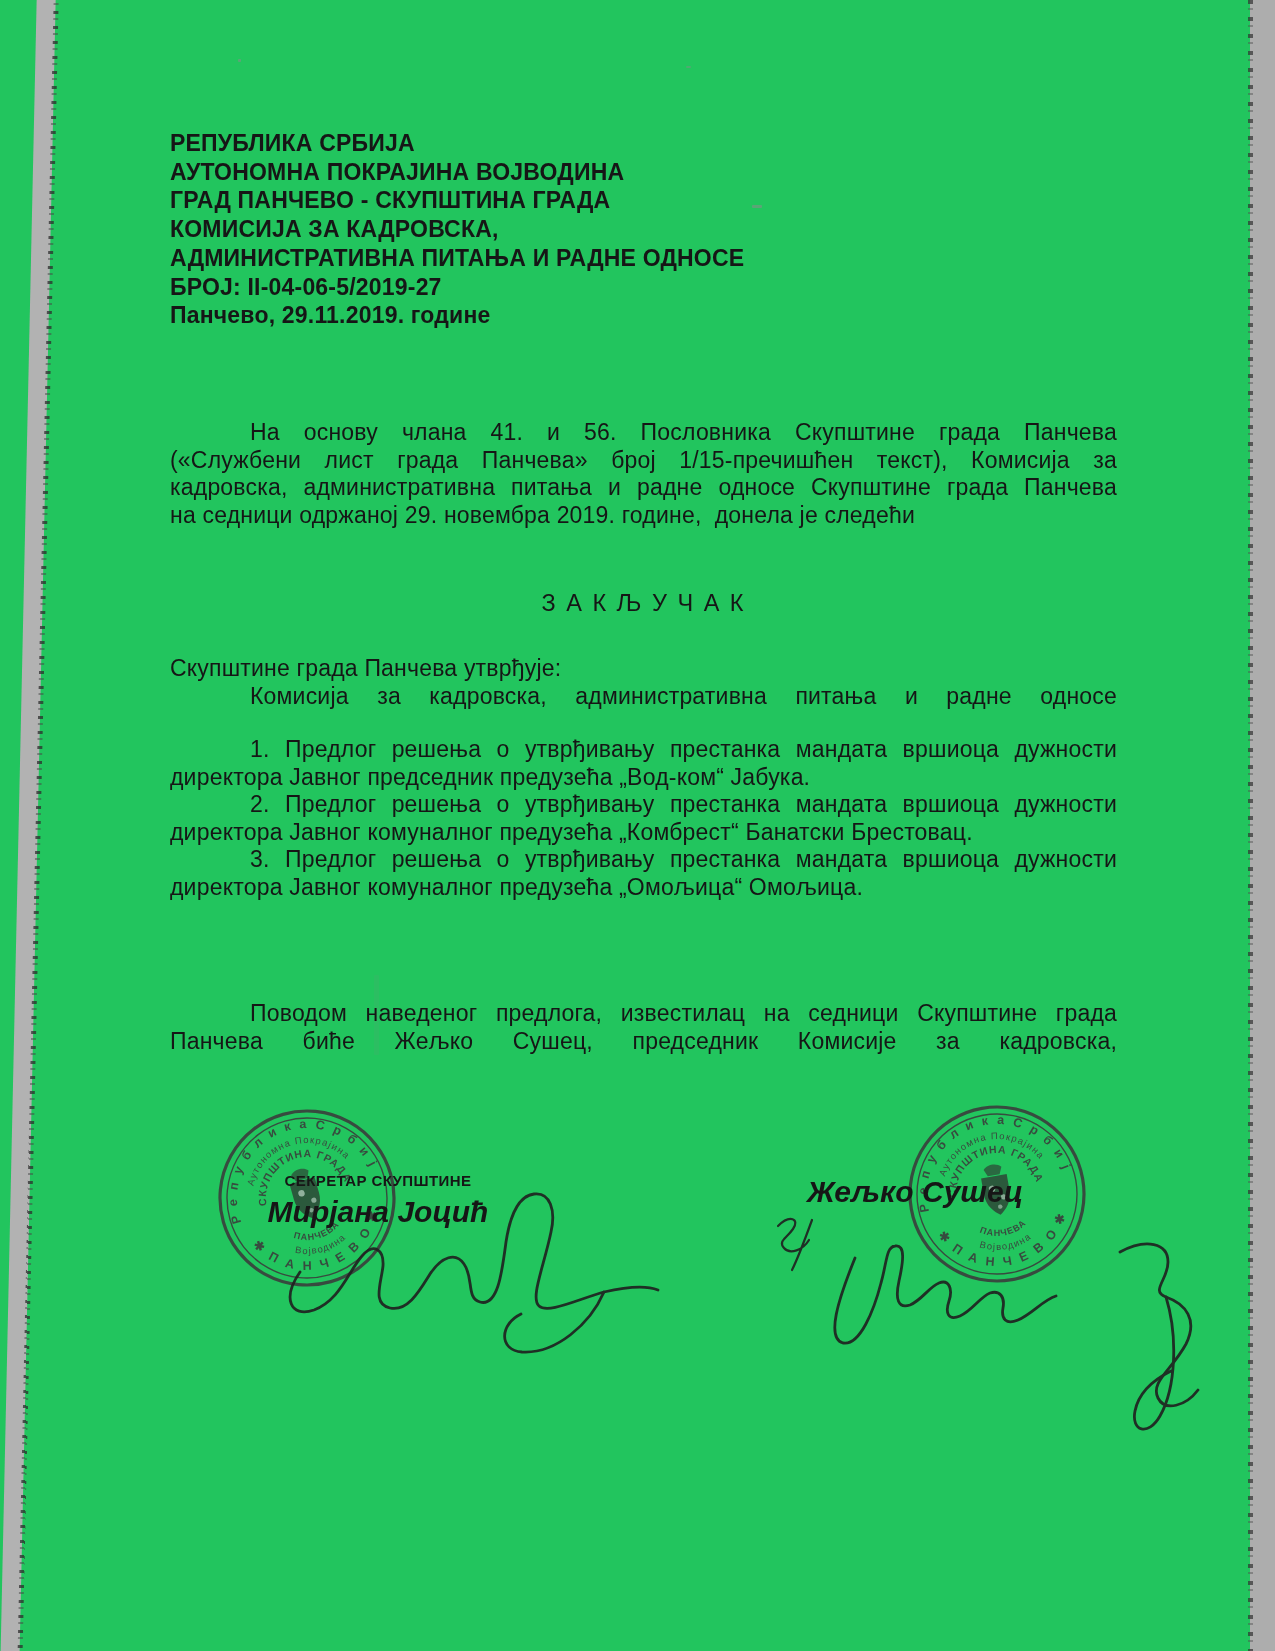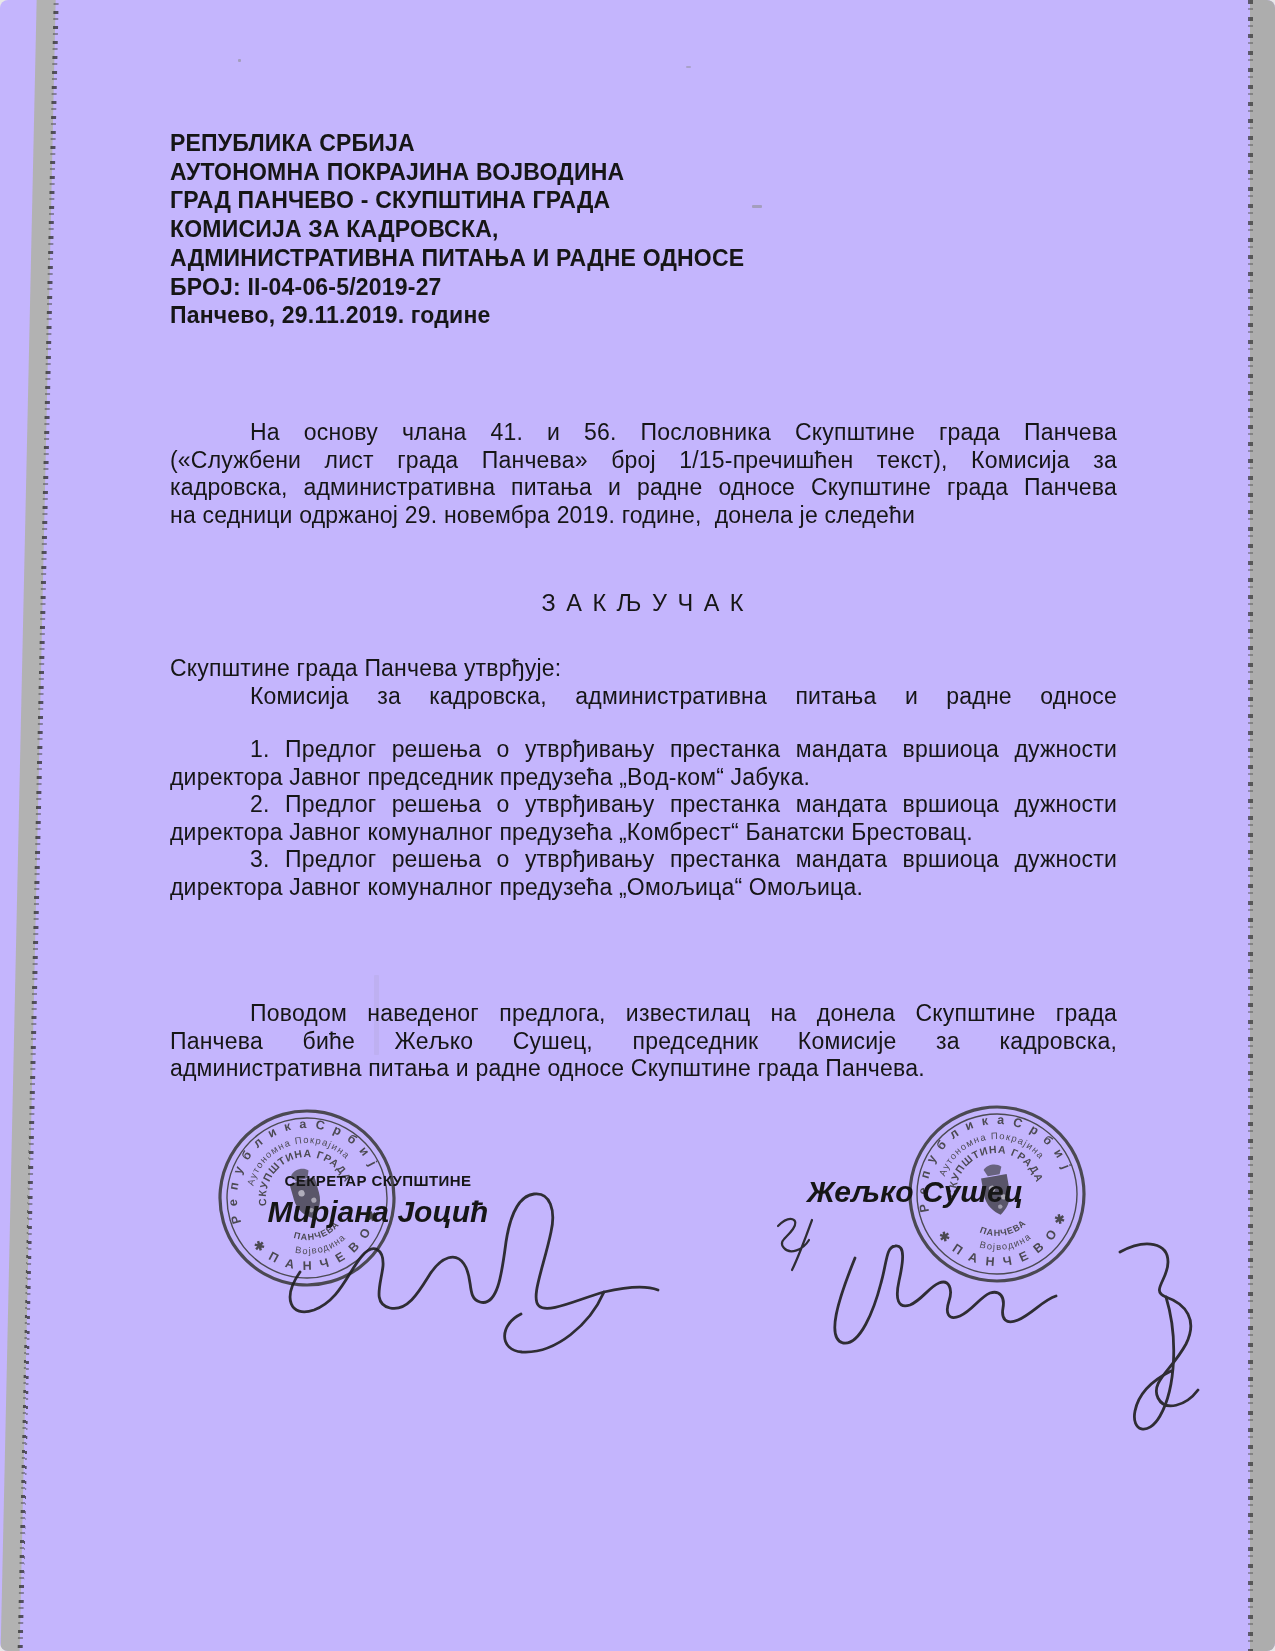--- a/index.html
+++ b/index.html
@@ -1,18 +1,18 @@
 <!DOCTYPE html>
 <html><head>
 <meta charset="utf-8">
 <style>
   html,body{margin:0;padding:0;background:#e8e8e8;}
   .page{
-    position:relative;width:1275px;height:1651px;background:#c4b5fd;
-    overflow:hidden;font-family:"Liberation Sans", sans-serif;color:#161616;border-radius:8px;
+    position:relative;width:1275px;height:1651px;background:#22c55e;
+    overflow:hidden;font-family:"Liberation Sans", sans-serif;color:#161616;
   }
   
   .edge{position:absolute;}
   .edge-left{
     left:0;top:-20px;width:19px;height:1700px;background:#b2b2b2;
     transform-origin:bottom left;transform:rotate(1.25deg);
   }
   .edge-left::after{
     content:"";position:absolute;right:-3px;top:0;width:5px;height:100%;
     background:repeating-linear-gradient(to bottom,
@@ -82,23 +82,22 @@
   <div class="textcol body-text" style="top:736px">
     <div class="ln j ind">1. Предлог решења о утврђивању престанка мандата вршиоца дужности</div>
     <div class="ln">директора Јавног председник предузећа „Вод-ком“ Јабука.</div>
     <div class="ln j ind">2. Предлог решења о утврђивању престанка мандата вршиоца дужности</div>
     <div class="ln">директора Јавног комуналног предузећа „Комбрест“ Банатски Брестовац.</div>
     <div class="ln j ind">3. Предлог решења о утврђивању престанка мандата вршиоца дужности</div>
     <div class="ln">директора Јавног комуналног предузећа „Омољица“ Омољица.</div>
   </div>
 
   <div class="textcol body-text" style="top:1000px">
-    <div class="ln j ind">Поводом наведеног предлога, известилац на донела Скупштине града</div>
+    <div class="ln j ind">Поводом наведеног предлога, известилац на седници Скупштине града</div>
     <div class="ln j">Панчева биће Жељко Сушец, председник Комисије за кадровска,</div>
-    <div class="ln">административна питања и радне односе Скупштине града Панчева.</div>
   </div>
 
   <svg class="stamp" style="left:205px;top:1096px;transform:rotate(-16deg)" width="204" height="204" viewBox="-102 -102 204 204">
     <defs>
       <path id="s1ot" d="M -70 0 A 70 70 0 0 1 70 0"></path>
       <path id="s1ob" d="M -72 0 A 72 72 0 0 0 72 0"></path>
       <path id="s1mt" d="M -55 0 A 55 55 0 0 1 55 0"></path>
       <path id="s1mb" d="M -56 0 A 56 56 0 0 0 56 0"></path>
       <path id="s1it" d="M -41 0 A 41 41 0 0 1 41 0"></path>
       <path id="s1ib" d="M -42 0 A 42 42 0 0 0 42 0"></path>

